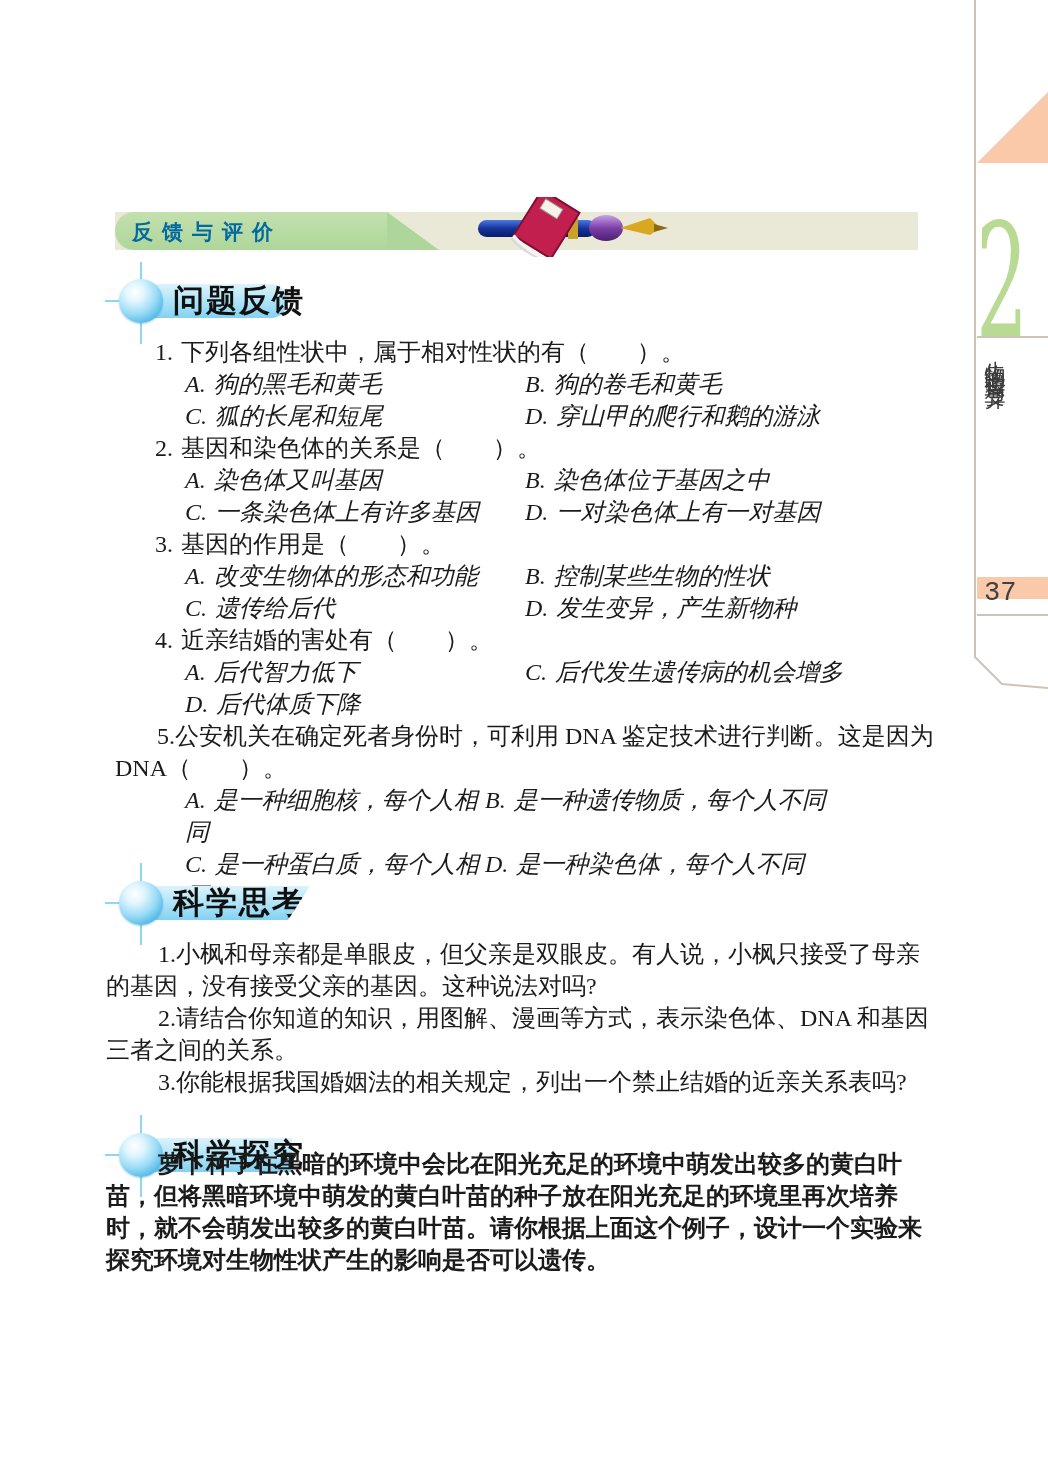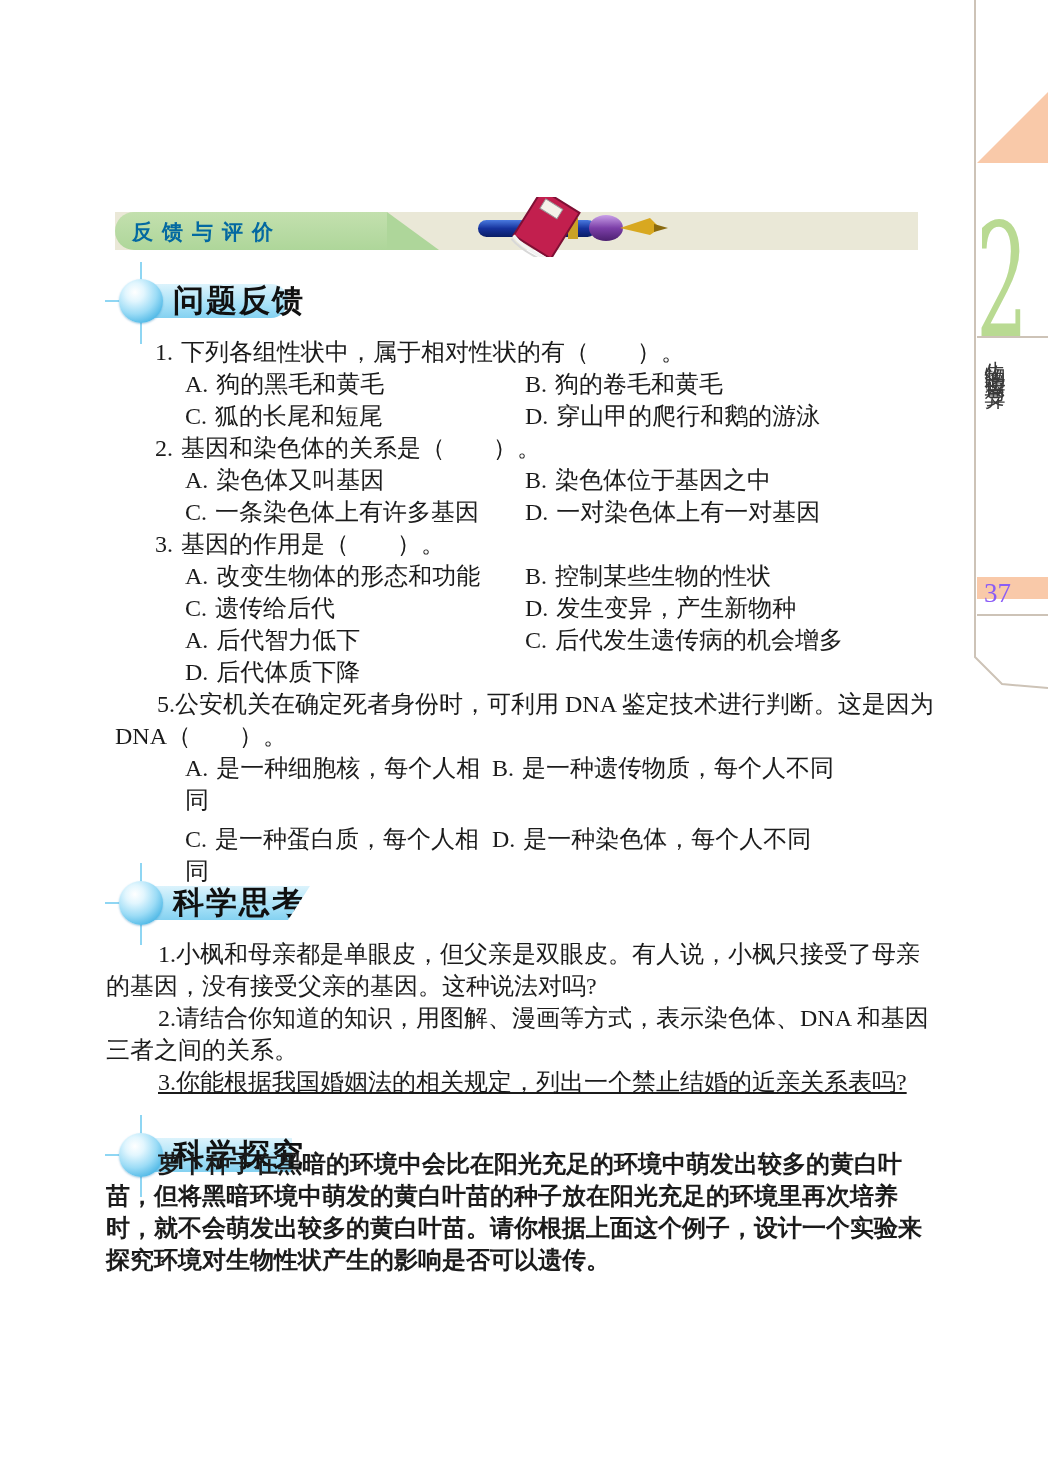--- a/index.html
+++ b/index.html
@@ -28,36 +28,36 @@
   .sphere{position:absolute;width:44px;height:44px;border-radius:50%;
           background:radial-gradient(circle at 36% 30%,#ffffff 0%,#e2f6fe 22%,#9cdcf6 52%,#4ab6e5 80%,#2d9fd4 100%);
           box-shadow:0 1px 2px rgba(60,140,190,.45);}
   .cross-v{position:absolute;width:2px;background:#8fd6f3;}
   .cross-h{position:absolute;height:2px;background:#8fd6f3;}
 
   
   .flow{position:absolute;font-size:24px;line-height:32px;}
   .q-line{padding-left:40px;}
   .q-line .num,.opt .ol,.item .num{margin-right:8px;}
-  .opts{display:grid;grid-template-columns:340px auto;padding-left:70px;}
-  .opts.narrow{grid-template-columns:300px auto;gap:7px;}
+  .opts{display:grid;grid-template-columns:340px auto;padding-left:70px;font-style:italic;}
+  .opts.narrow{grid-template-columns:300px auto;}
   .q5-text{text-indent:42px;}
   .para{text-indent:52px;}
 
   
   .corner-tri{position:absolute;left:977px;top:92px;width:71px;height:71px;background:#f9c9a9;
               clip-path:polygon(0 100%,100% 100%,100% 0);}
   .chapter-num{position:absolute;left:976px;top:202px;font-family:"DejaVu Serif",serif;
                font-size:158px;line-height:1;color:#b9da92;transform:scaleX(.52);transform-origin:left top;}
   .rule-h{position:absolute;left:977px;width:71px;height:2px;background:#cdc3b7;}
   .chapter-title{position:absolute;left:982px;top:344px;writing-mode:vertical-rl;text-orientation:upright;
                  font-size:21px;letter-spacing:4px;color:#3a3a3a;line-height:26px;}
   .page-band{position:absolute;left:977px;top:577px;width:71px;height:22px;background:#f9c9a9;}
-  .page-num{position:absolute;left:984px;top:580px;font-family:Liberation Serif, serif;
-            font-size:27px;color:#8b5cf6;line-height:27px;}
+  .page-num{position:absolute;left:984px;top:580px;font-family:Liberation Mono, monospace;
+            font-size:27px;color:#404040;line-height:27px;}
   .sidebar-svg{position:absolute;left:0;top:0;pointer-events:none;}
 </style>
 </head>
 <body>
 
 <div id="page">
 
   <div class="banner-beige"></div>
   <div class="banner-green"></div>
   <div class="banner-green-slant"></div>
@@ -122,20 +122,21 @@
       <div class="q-line"><span class="num">3.</span><span>基因的作用是（　　）。</span></div>
       <div class="opts">
         <div class="opt"><span class="ol">A.</span><span>改变生物体的形态和功能</span></div>
         <div class="opt"><span class="ol">B.</span><span>控制某些生物的性状</span></div>
         <div class="opt"><span class="ol">C.</span><span>遗传给后代</span></div>
         <div class="opt"><span class="ol">D.</span><span>发生变异，产生新物种</span></div>
       </div>
     </div>
 
     <div>
+      <div class="q-line"><span class="num">4.</span><span>近亲结婚的害处有（　　）。</span></div>
       <div class="opts">
         <div class="opt"><span class="ol">A.</span><span>后代智力低下</span></div>
         <div class="opt"><span class="ol">C.</span><span>后代发生遗传病的机会增多</span></div>
         <div class="opt"><span class="ol">D.</span><span>后代体质下降</span></div>
       </div>
     </div>
 
     <div>
       <div class="q5-text"><span class="num">5.</span><span>公安机关在确定死者身份时，可利用 DNA 鉴定技术进行判断。这是因为 DNA（　　）。</span></div>
       <div class="opts narrow">
@@ -150,21 +151,21 @@
   <div class="cross-v" style="left:140px;top:863px;height:82px;"></div>
   <div class="cross-h" style="left:105px;top:902px;width:72px;"></div>
   <div class="badge slant" style="top:886px;width:175px;">
     <span class="badge-label">科学思考</span>
   </div>
   <div class="sphere" style="left:119px;top:881px;"></div>
 
   <div class="flow" style="left:106px;top:938px;width:834px;">
     <p class="para" style="margin:0;"><span class="num">1.</span><span>小枫和母亲都是单眼皮，但父亲是双眼皮。有人说，小枫只接受了母亲的基因，没有接受父亲的基因。这种说法对吗?</span></p>
     <p class="para" style="margin:0;"><span class="num">2.</span><span>请结合你知道的知识，用图解、漫画等方式，表示染色体、DNA 和基因三者之间的关系。</span></p>
-    <p class="para" style="margin:0;text-decoration:underline;"><span class="num">3.</span><span>你能根据我国婚姻法的相关规定，列出一个禁止结婚的近亲关系表吗?</span></p>
+    <p class="para" style="margin:0;"><span class="num">3.</span><span>你能根据我国婚姻法的相关规定，列出一个禁止结婚的近亲关系表吗?</span></p>
   </div>
 
   <div class="cross-v" style="left:140px;top:1115px;height:82px;"></div>
   <div class="cross-h" style="left:105px;top:1154px;width:72px;"></div>
   <div class="badge" style="top:1138px;width:157px;">
     <span class="badge-label">科学探究</span>
   </div>
   <div class="sphere" style="left:119px;top:1133px;"></div>
 
   <div class="flow" style="left:106px;top:1148px;width:834px;font-weight:bold;">

